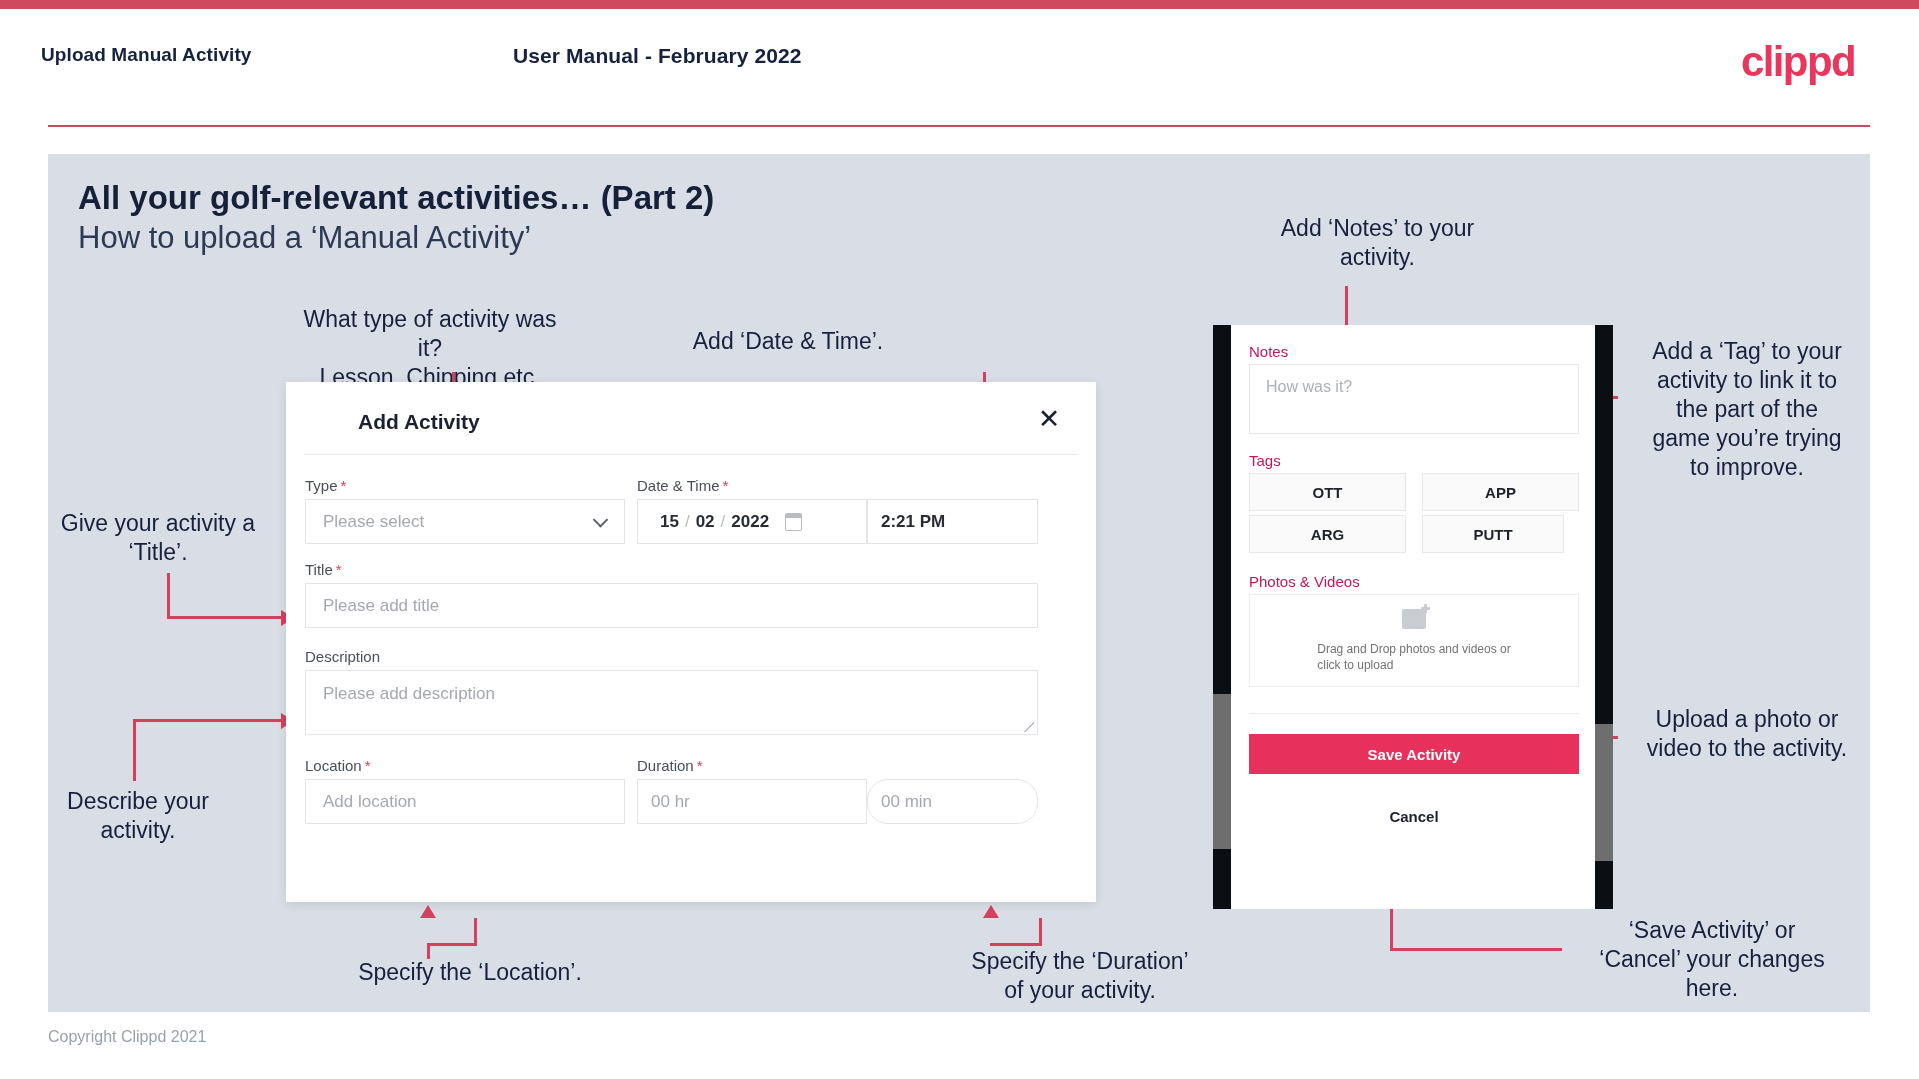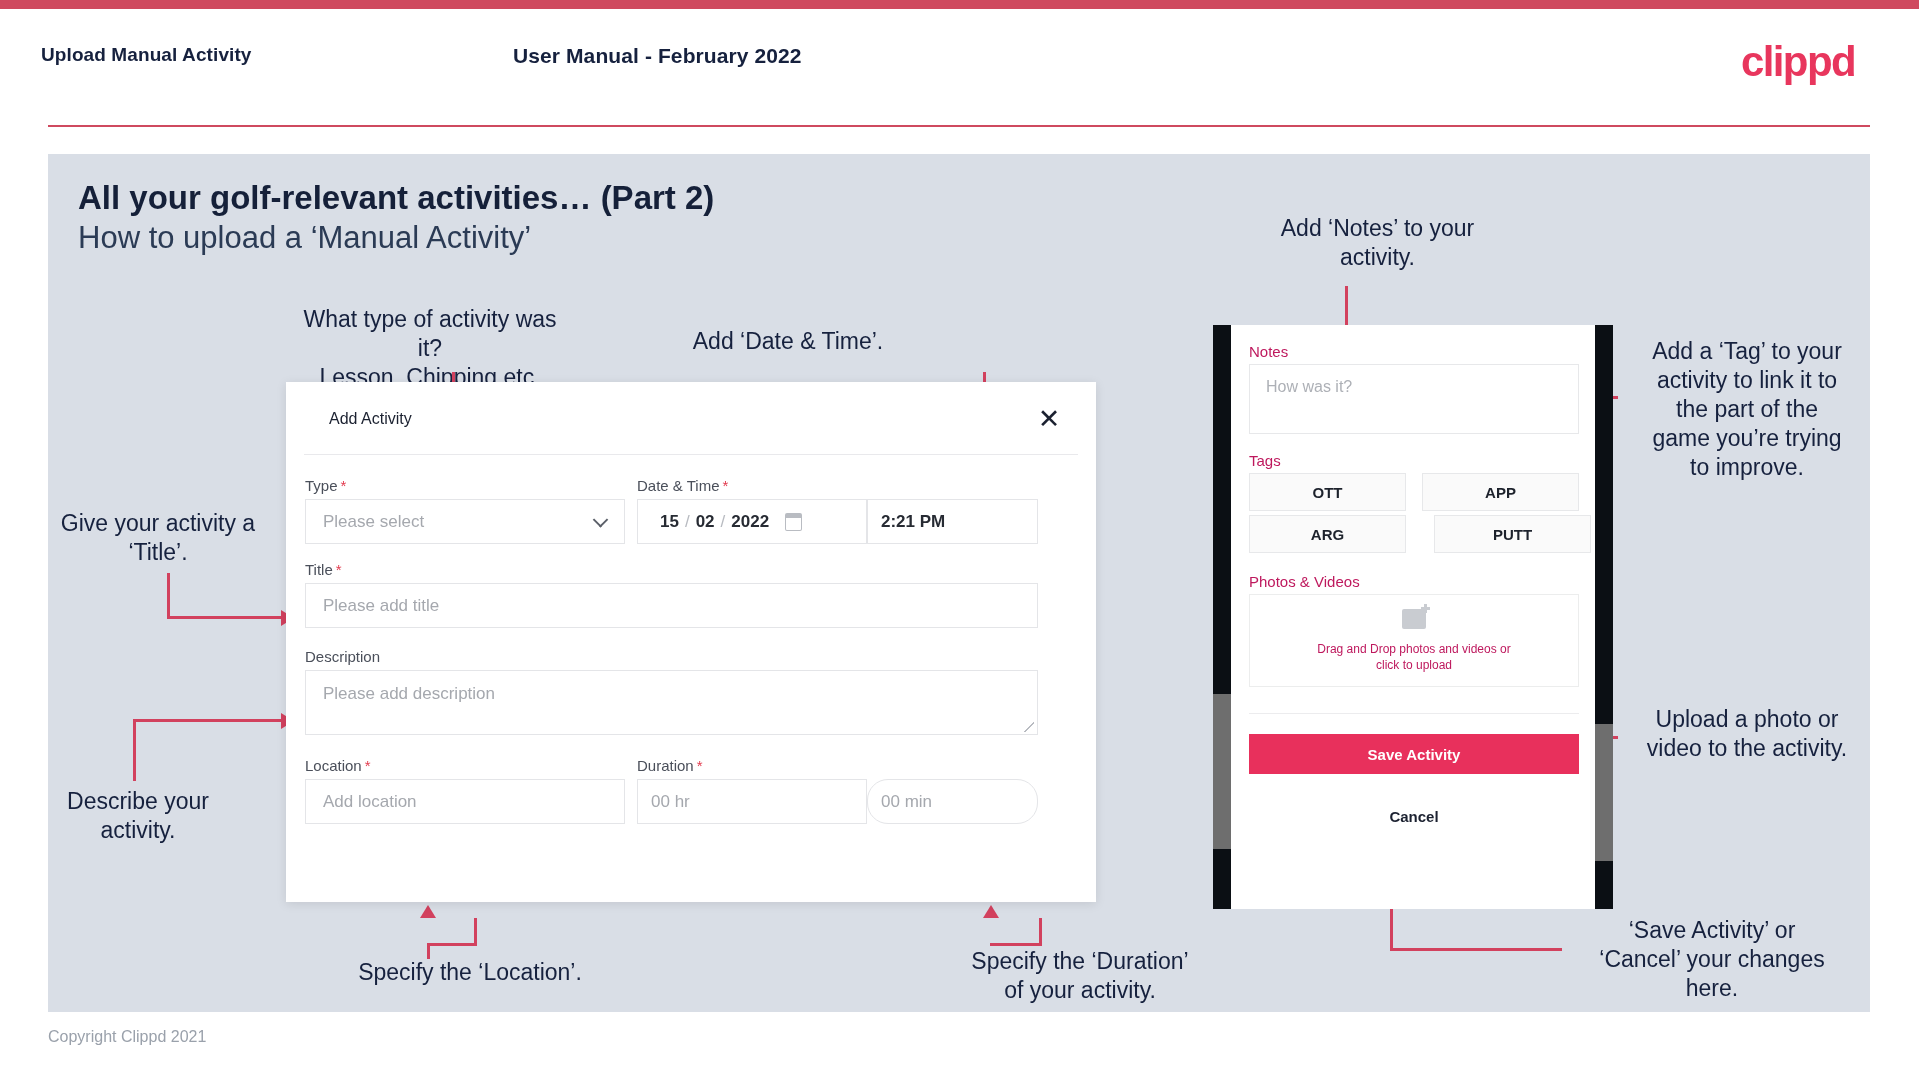--- a/index.html
+++ b/index.html
@@ -79,22 +79,22 @@
   .arr-left  { border-top: 8px solid transparent; border-bottom: 8px solid transparent; border-right: 13px solid #d2415e; }
 
   
   .dialog {
     position: absolute; left: 286px; top: 382px;
     width: 810px; height: 520px;
     background: #ffffff;
     box-shadow: 0 2px 10px rgba(0,0,0,.10);
   }
   .dlg-title {
-    position: absolute; left: 43px; top: 28px;
-    font-size: 16px; font-weight: 400; color: #1b2130;
+    position: absolute; left: 72px; top: 28px;
+    font-size: 21px; font-weight: 700; color: #1b2130;
   }
   .dlg-close {
     position: absolute; right: 30px; top: 20px;
     width: 34px; height: 34px;
     display: flex; align-items: center; justify-content: center;
     font-size: 27px; color: #1b2130; font-weight: 300; cursor: pointer;
     line-height: 1;
   }
   .dlg-rule {
     position: absolute; left: 18px; top: 72px; right: 18px;
@@ -179,21 +179,21 @@
     position: relative; margin-bottom: 12px;
   }
   .drop-ico:after {
     content: ""; position: absolute; right: -4px; top: -5px;
     width: 9px; height: 9px;
     background:
       linear-gradient(to bottom, transparent 3px, #c9ccd1 3px, #c9ccd1 6px, transparent 6px),
       linear-gradient(to right, transparent 3px, #c9ccd1 3px, #c9ccd1 6px, transparent 6px);
   }
   .drop-txt {
-    font-size: 12px; color: #be185d; text-align: center; line-height: 16px;
+    font-size: 12px; color: #737373; text-align: left; line-height: 16px;
   }
   .ph-divider { position: absolute; height: 1px; background: #ececee; }
   .save-btn {
     position: absolute; background: #e8305c; color: #fff;
     display: flex; align-items: center; justify-content: center;
     font-size: 15px; font-weight: 700; height: 40px; cursor: pointer;
   }
   .cancel-btn {
     position: absolute; display: flex; align-items: center; justify-content: center;
     font-size: 15px; font-weight: 700; color: #1b2130; cursor: pointer;
@@ -364,21 +364,21 @@
 
       <div class="ph-label" style="left:18px; top:18px;">Notes</div>
       <div class="ph-box" style="left:18px; top:39px; width:330px; height:70px;">
         <span class="ph-ph">How was it?</span>
       </div>
 
       <div class="ph-label" style="left:18px; top:127px;">Tags</div>
       <div class="tag" style="left:18px; top:148px; width:157px;">OTT</div>
       <div class="tag" style="left:191px; top:148px; width:157px;">APP</div>
       <div class="tag" style="left:18px; top:190px; width:157px;">ARG</div>
-      <div class="tag" style="left:191px; top:190px; width:157px;margin-left:12px;">PUTT</div>
+      <div class="tag" style="left:191px; top:190px; width:142px;">PUTT</div>
 
       <div class="ph-label" style="left:18px; top:248px;">Photos &amp; Videos</div>
       <div class="drop" style="left:18px; top:269px; width:330px; height:93px;">
         <span class="drop-ico"></span>
         <span class="drop-txt">
           <span>Drag and Drop photos and videos or</span><br>
           <span>click to upload</span>
         </span>
       </div>
 

